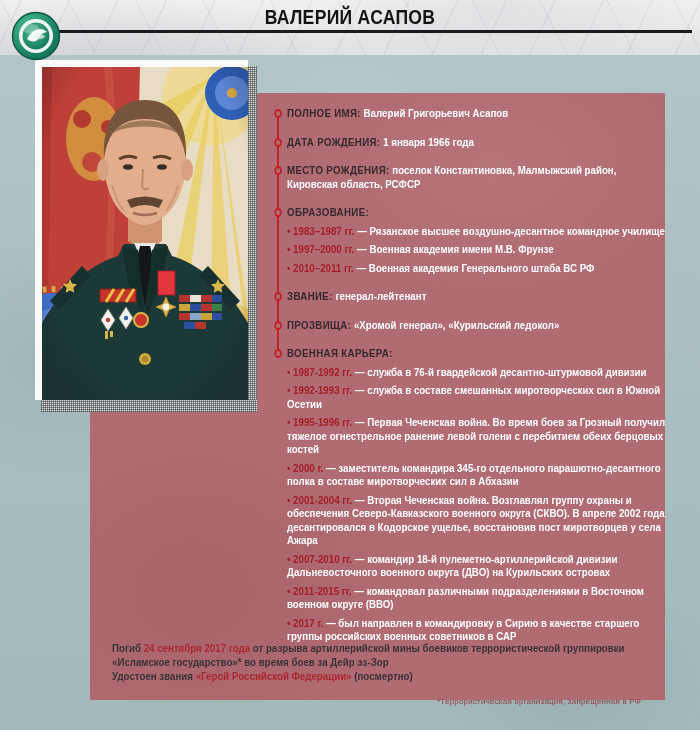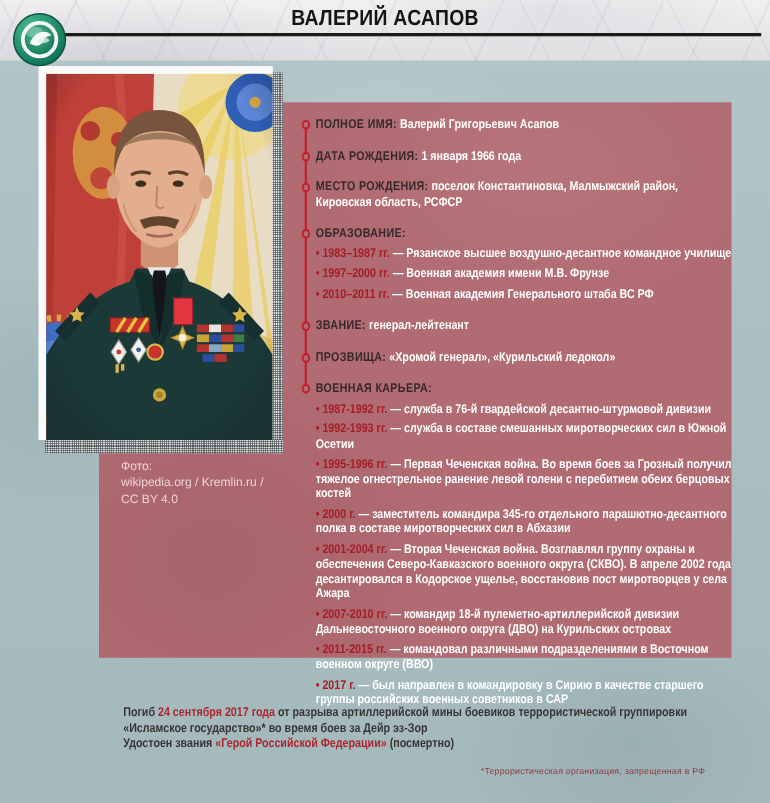--- a/index.html
+++ b/index.html
@@ -22,21 +22,21 @@
 
   
   .body-bg{position:absolute;top:55px;left:0;width:700px;height:675px;
     background:
       radial-gradient(ellipse 220px 150px at 82% 92%, rgba(55,80,85,.10), transparent 70%),
       radial-gradient(ellipse 260px 170px at 8% 45%, rgba(55,80,85,.09), transparent 70%),
       radial-gradient(ellipse 200px 120px at 50% 10%, rgba(255,255,255,.10), transparent 70%),
       linear-gradient(#b1c4c7,#a3b9bc)}
 
   
-  .panel{position:absolute;left:90px;top:93px;width:575px;height:505px;z-index:1;
+  .panel{position:absolute;left:90px;top:93px;width:575px;height:607px;z-index:1;
     background:
       radial-gradient(ellipse 300px 200px at 70% 12%, rgba(255,255,255,.06), transparent 70%),
       radial-gradient(ellipse 280px 240px at 18% 82%, rgba(70,25,30,.09), transparent 75%),
       #b16b72}
 
   .timeline{position:absolute;width:2px;background:#c2202a;z-index:1}
 
   .rows{position:absolute;left:197px;top:14px;width:452px;transform:scaleX(.845);
         transform-origin:0 0;font-size:11.5px;line-height:13.5px;font-weight:bold;z-index:2}
   .prow{position:relative;margin-bottom:15px}
@@ -142,25 +142,20 @@
             <p class="item"><span class="blt">• </span><span class="yrs">1995-1996 гг.</span><span class="itxt"> — Первая Чеченская война. Во время боев за Грозный получил тяжелое огнестрельное ранение левой голени с перебитием обеих берцовых костей</span></p>
             <p class="item"><span class="blt">• </span><span class="yrs">2000 г.</span><span class="itxt"> — заместитель командира 345-го отдельного парашютно-десантного полка в составе миротворческих сил в Абхазии</span></p>
             <p class="item"><span class="blt">• </span><span class="yrs">2001-2004 гг.</span><span class="itxt"> — Вторая Чеченская война. Возглавлял группу охраны и обеспечения Северо-Кавказского военного округа (СКВО). В апреле 2002 года десантировался в Кодорское ущелье, восстановив пост миротворцев у села Ажара</span></p>
             <p class="item"><span class="blt">• </span><span class="yrs">2007-2010 гг.</span><span class="itxt"> — командир 18-й пулеметно-артиллерийской дивизии Дальневосточного военного округа (ДВО) на Курильских островах</span></p>
             <p class="item"><span class="blt">• </span><span class="yrs">2011-2015 гг.</span><span class="itxt"> — командовал различными подразделениями в Восточном военном округе (ВВО)</span></p>
             <p class="item"><span class="blt">• </span><span class="yrs">2017 г.</span><span class="itxt"> — был направлен в командировку в Сирию в качестве старшего группы российских военных советников в САР</span></p>
           </div>
         </div>
       </div>
 
-    <div class="caption">
-      <div>Фото:</div>
-      <div>wikipedia.org / Kremlin.ru /</div>
-      <div>CC BY 4.0</div>
-    </div>
 
     <div class="footer" id="footer">
         <p class="footer-line"><span class="seg-dark">Погиб </span><span class="seg-red">24 сентября 2017 года</span><span class="seg-dark"> от разрыва артиллерийской мины боевиков террористической группировки «Исламское государство»* во время боев за Дейр эз-Зор</span></p>
         <p class="footer-line"><span class="seg-dark">Удостоен звания </span><span class="seg-red">«Герой Российской Федерации»</span><span class="seg-dark"> (посмертно)</span></p>
       </div>
     <div class="footnote">*Террористическая организация, запрещенная в РФ</div>
   </section>
 
   <figure class="photo-wrap">
     <div class="photo-frame">

